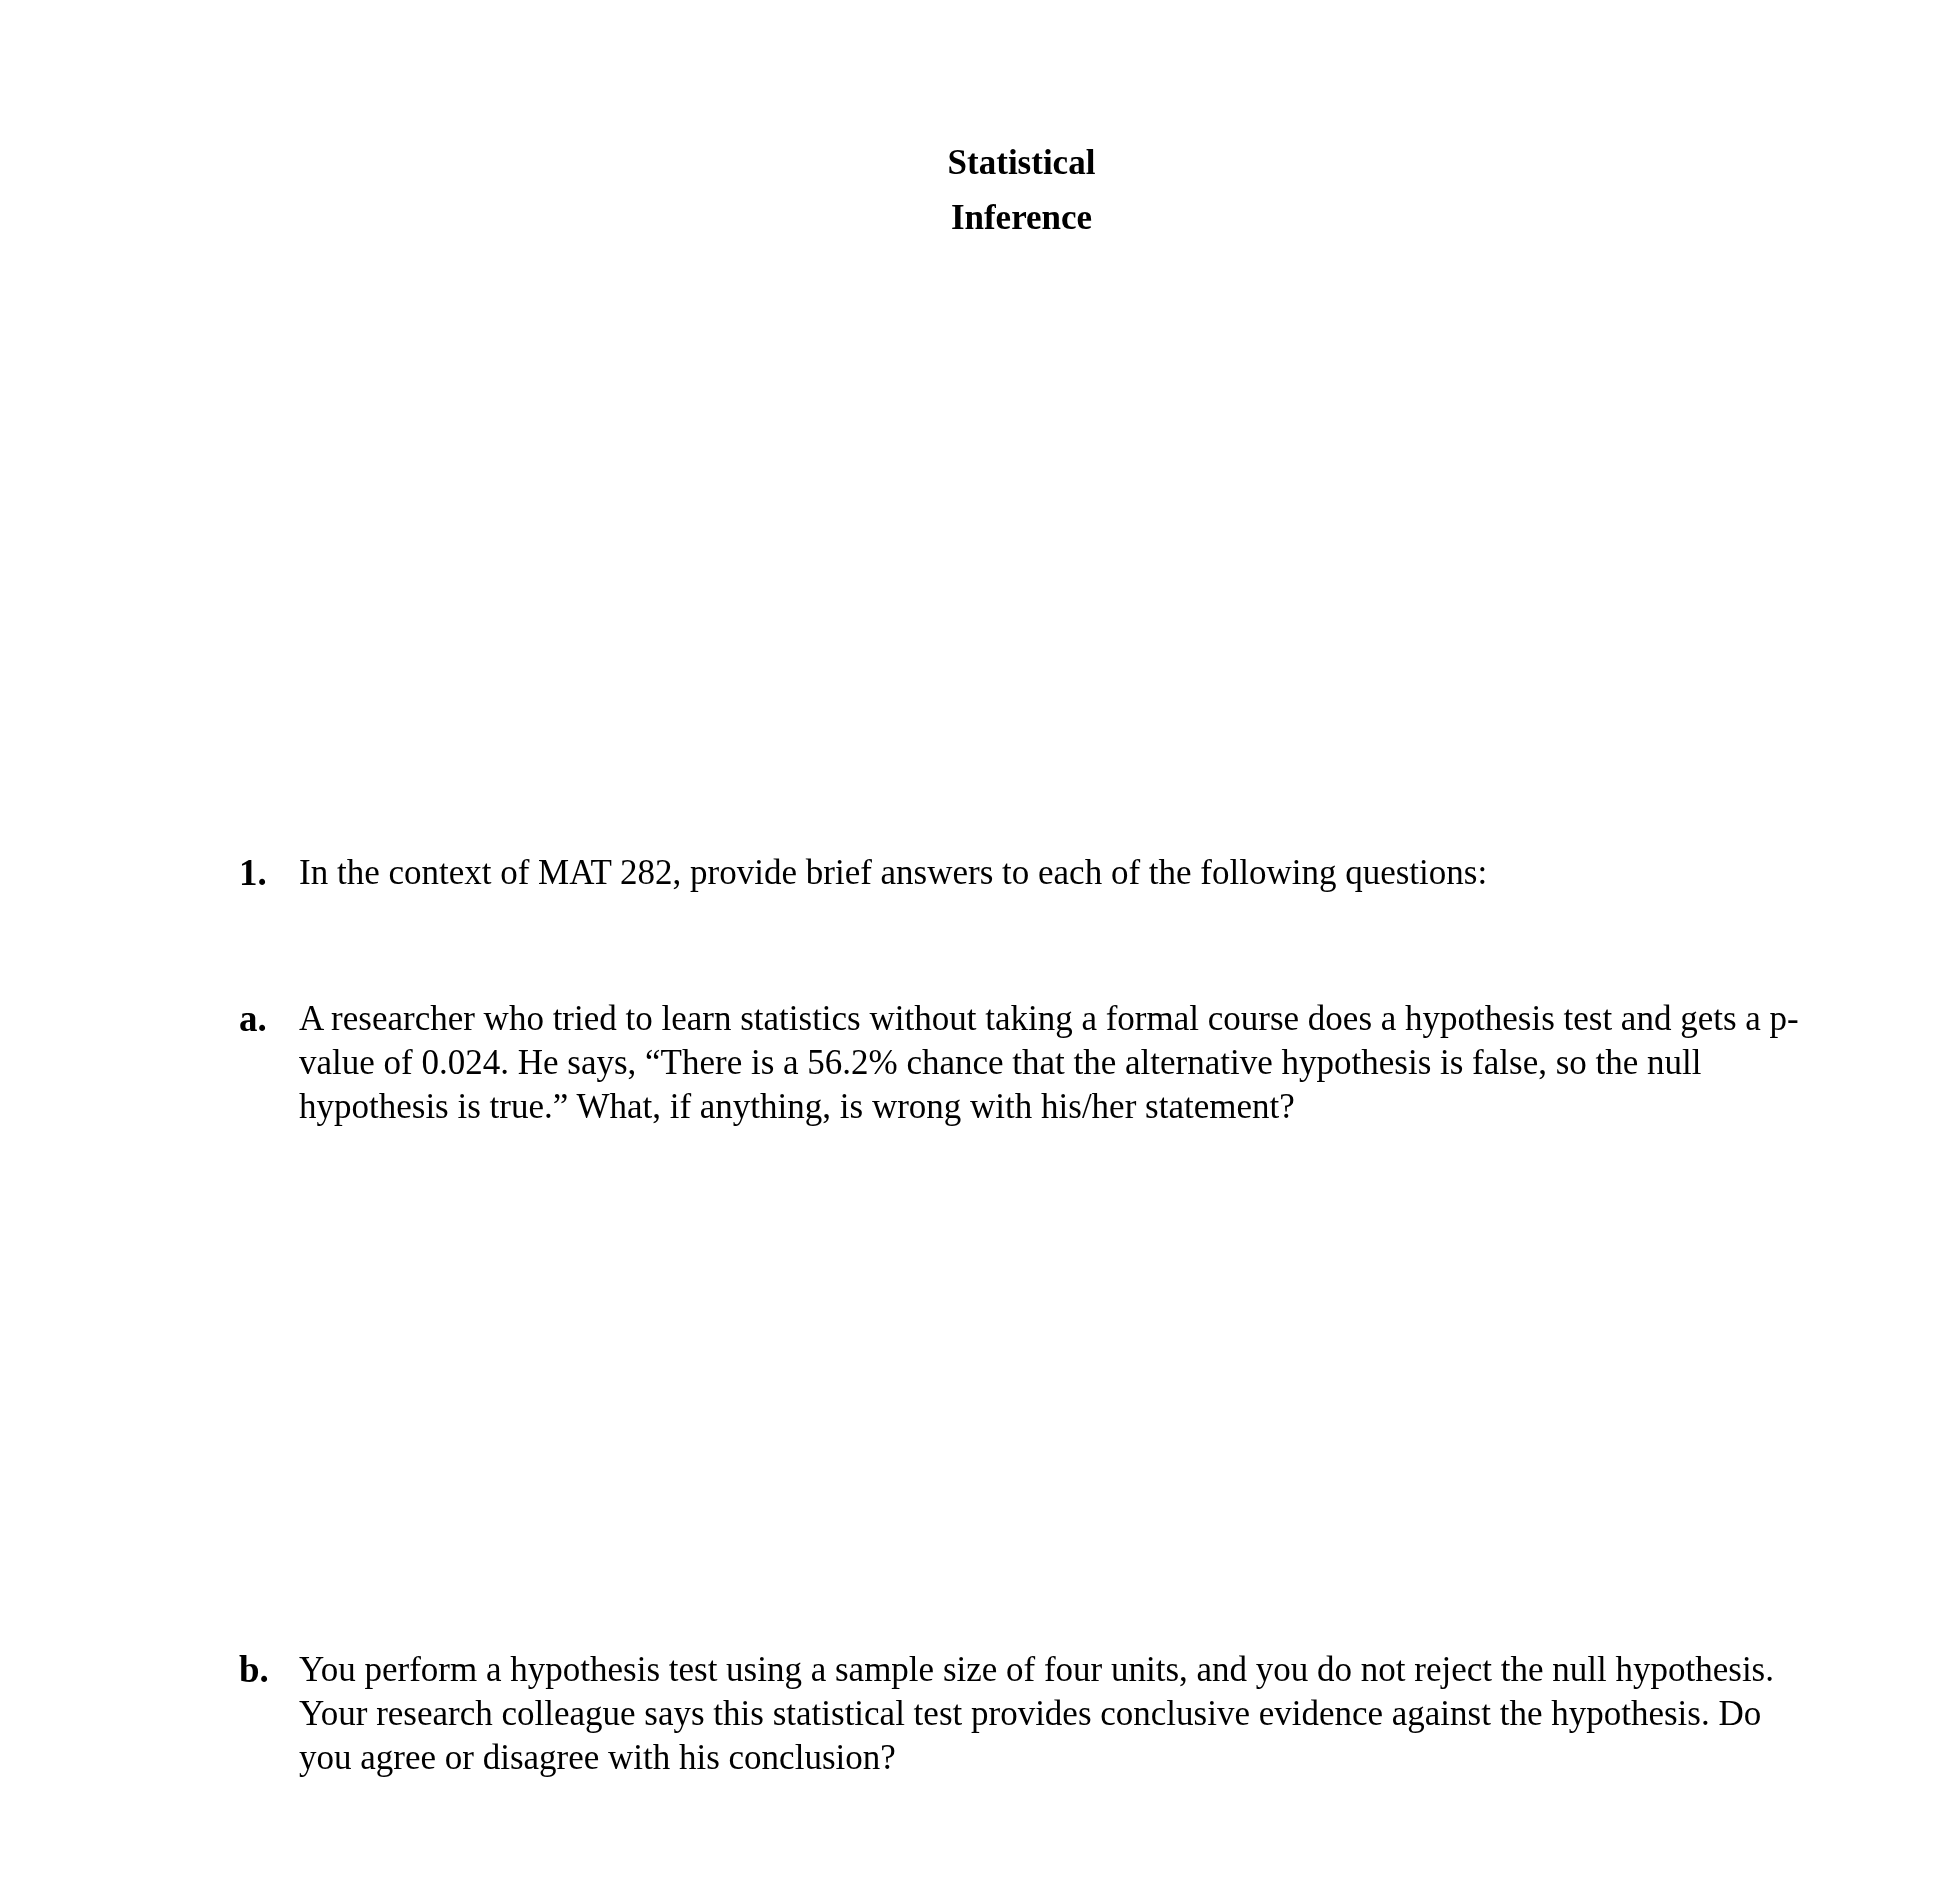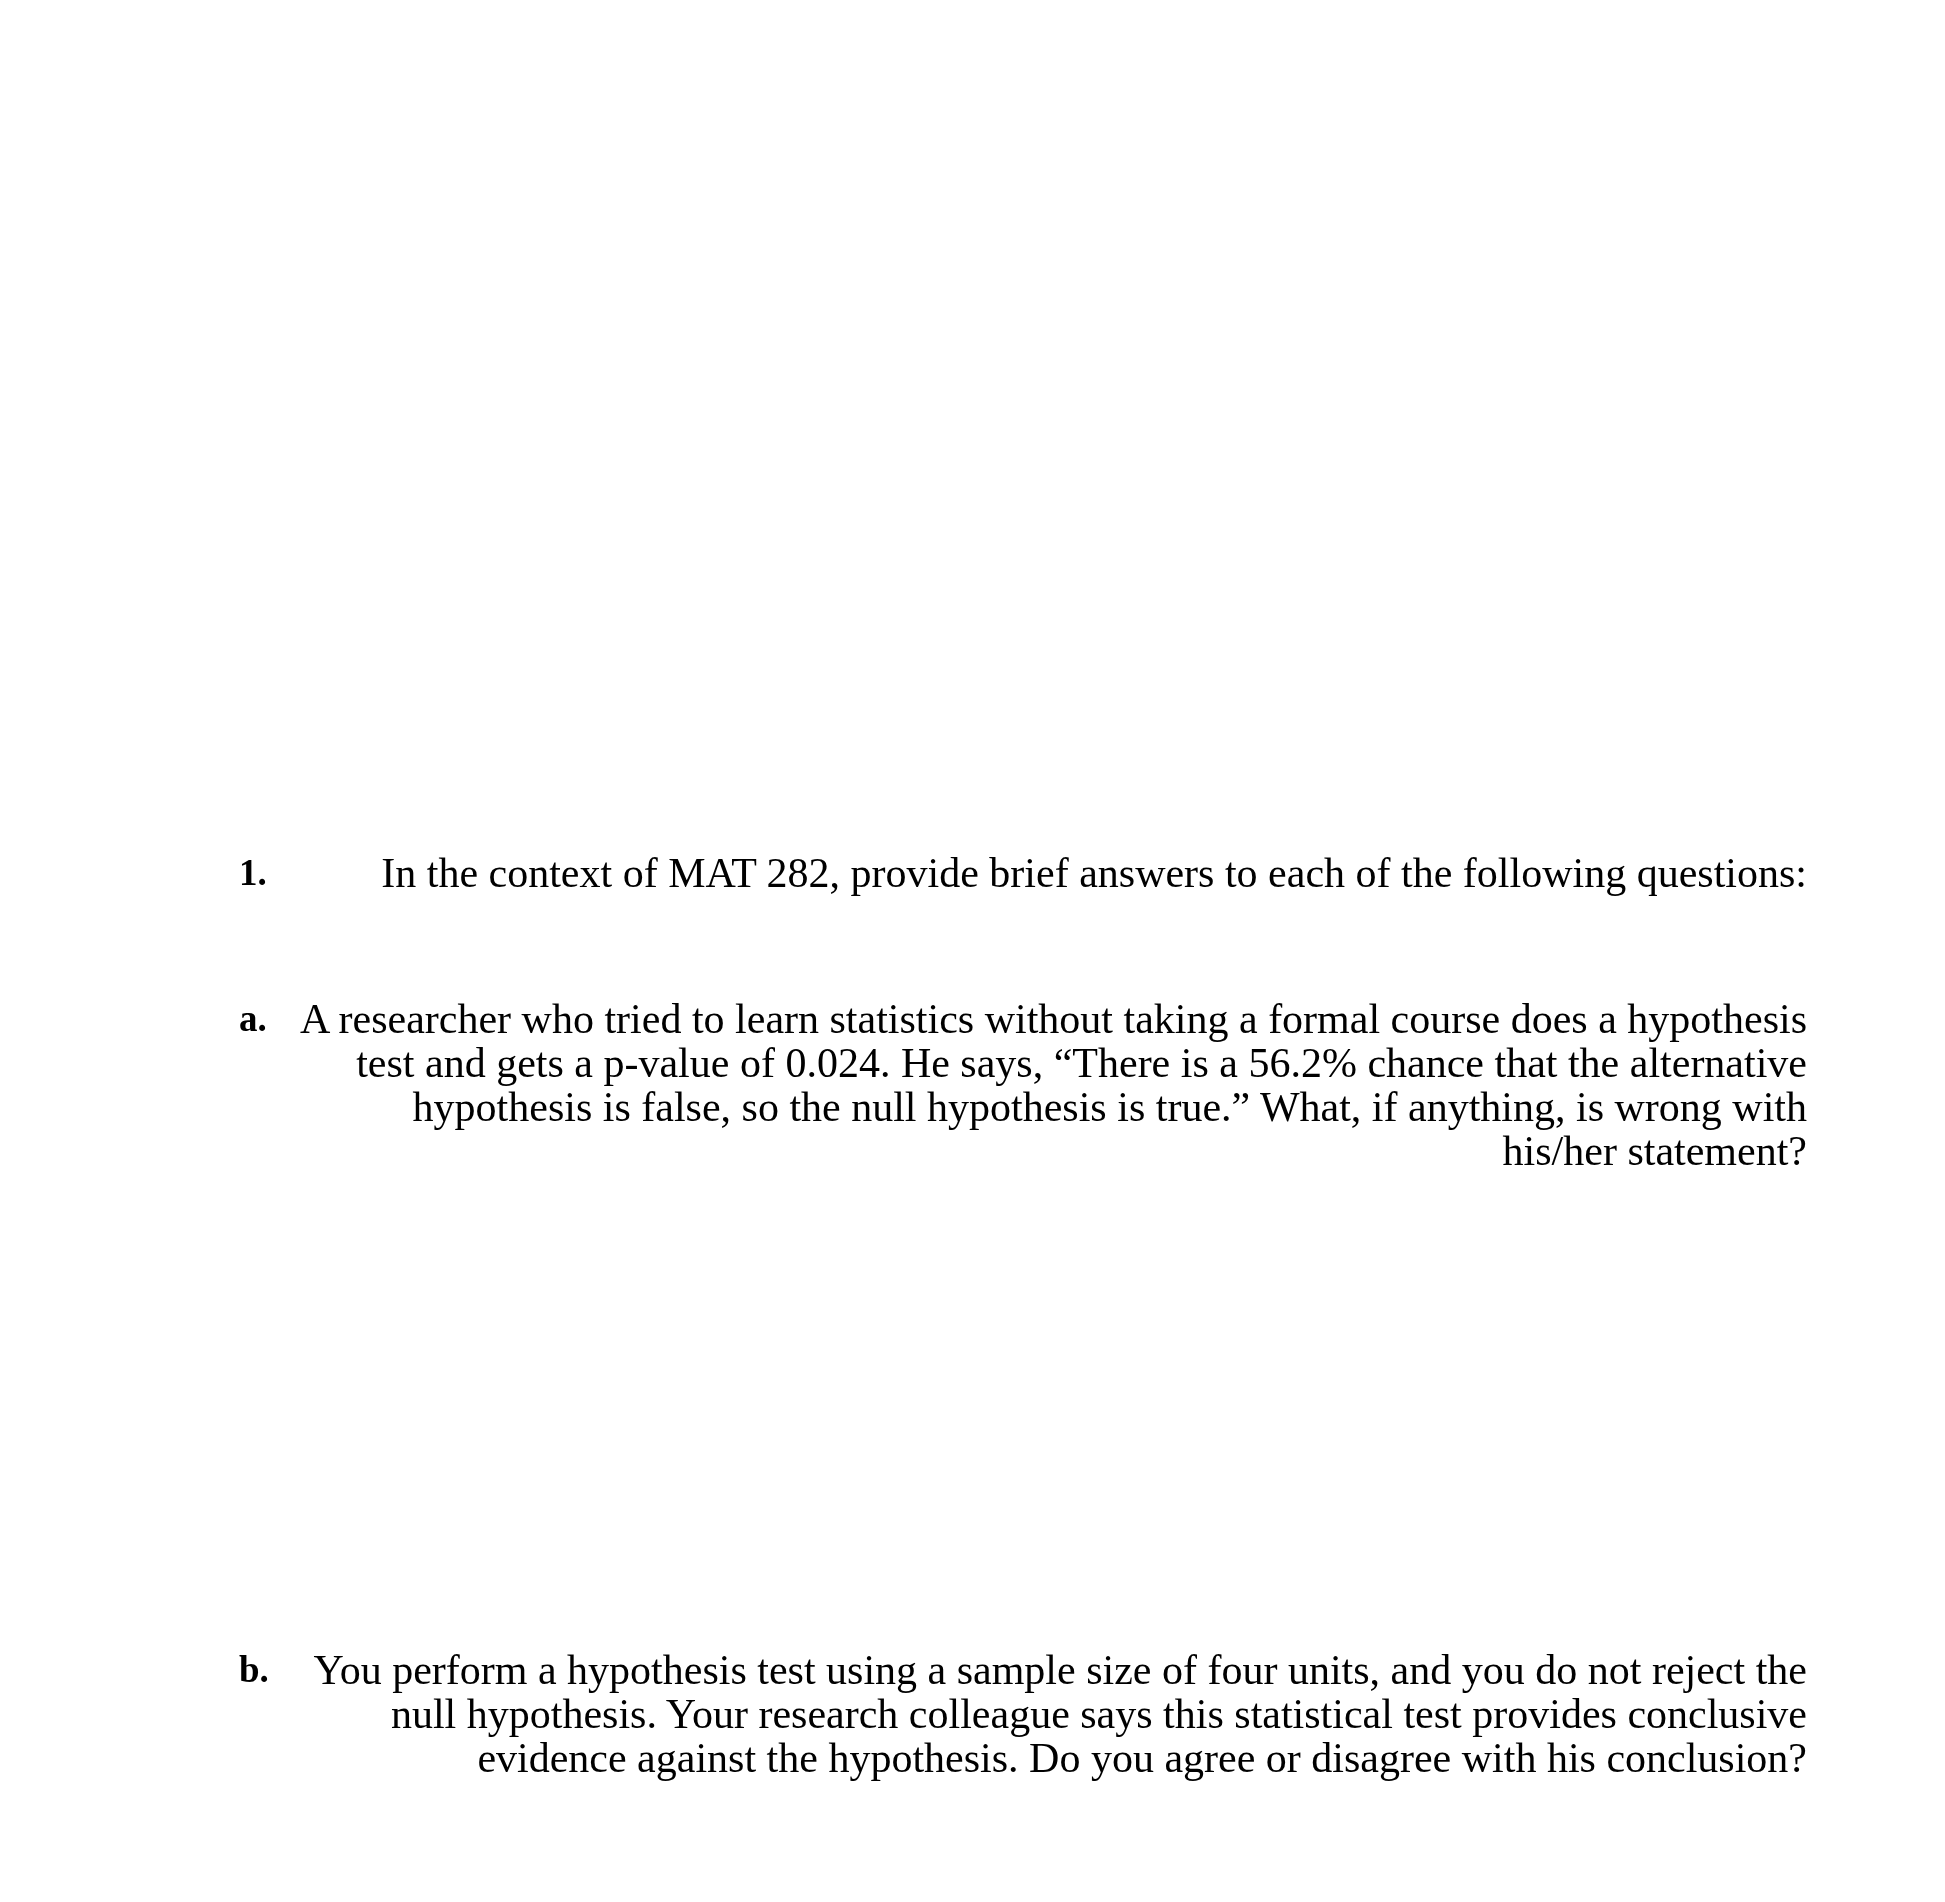--- a/index.html
+++ b/index.html
@@ -38,33 +38,36 @@
   }
   .marker {
     flex: 0 0 60px;
     width: 60px;
     font-weight: bold;
     font-size: 37px;
     line-height: 43px;
   }
   .qtext {
     flex: 1 1 auto;
-    font-size: 42px;
+    font-size: 35px;
     line-height: 44px;
-    text-align: right;
   }
   #q1 { top: 851px; }
   #qa { top: 997px; }
   #qb { top: 1648px; }
 </style>
 </head>
 <body>
 
 <div class="page">
 
+  <div class="doc-title">
+    <div>Statistical</div>
+    <div>Inference</div>
+  </div>
 
   <div class="question" id="q1">
     <span class="marker">1.</span>
     <span class="qtext">In the context of MAT 282, provide brief answers to each of the following questions:</span>
   </div>
 
   <div class="question" id="qa">
     <span class="marker">a.</span>
     <span class="qtext">A researcher who tried to learn statistics without taking a formal course does a hypothesis test and gets a p-value of 0.024. He says, “There is a 56.2% chance that the alternative hypothesis is false, so the null hypothesis is true.” What, if anything, is wrong with his/her statement?</span>
   </div>

